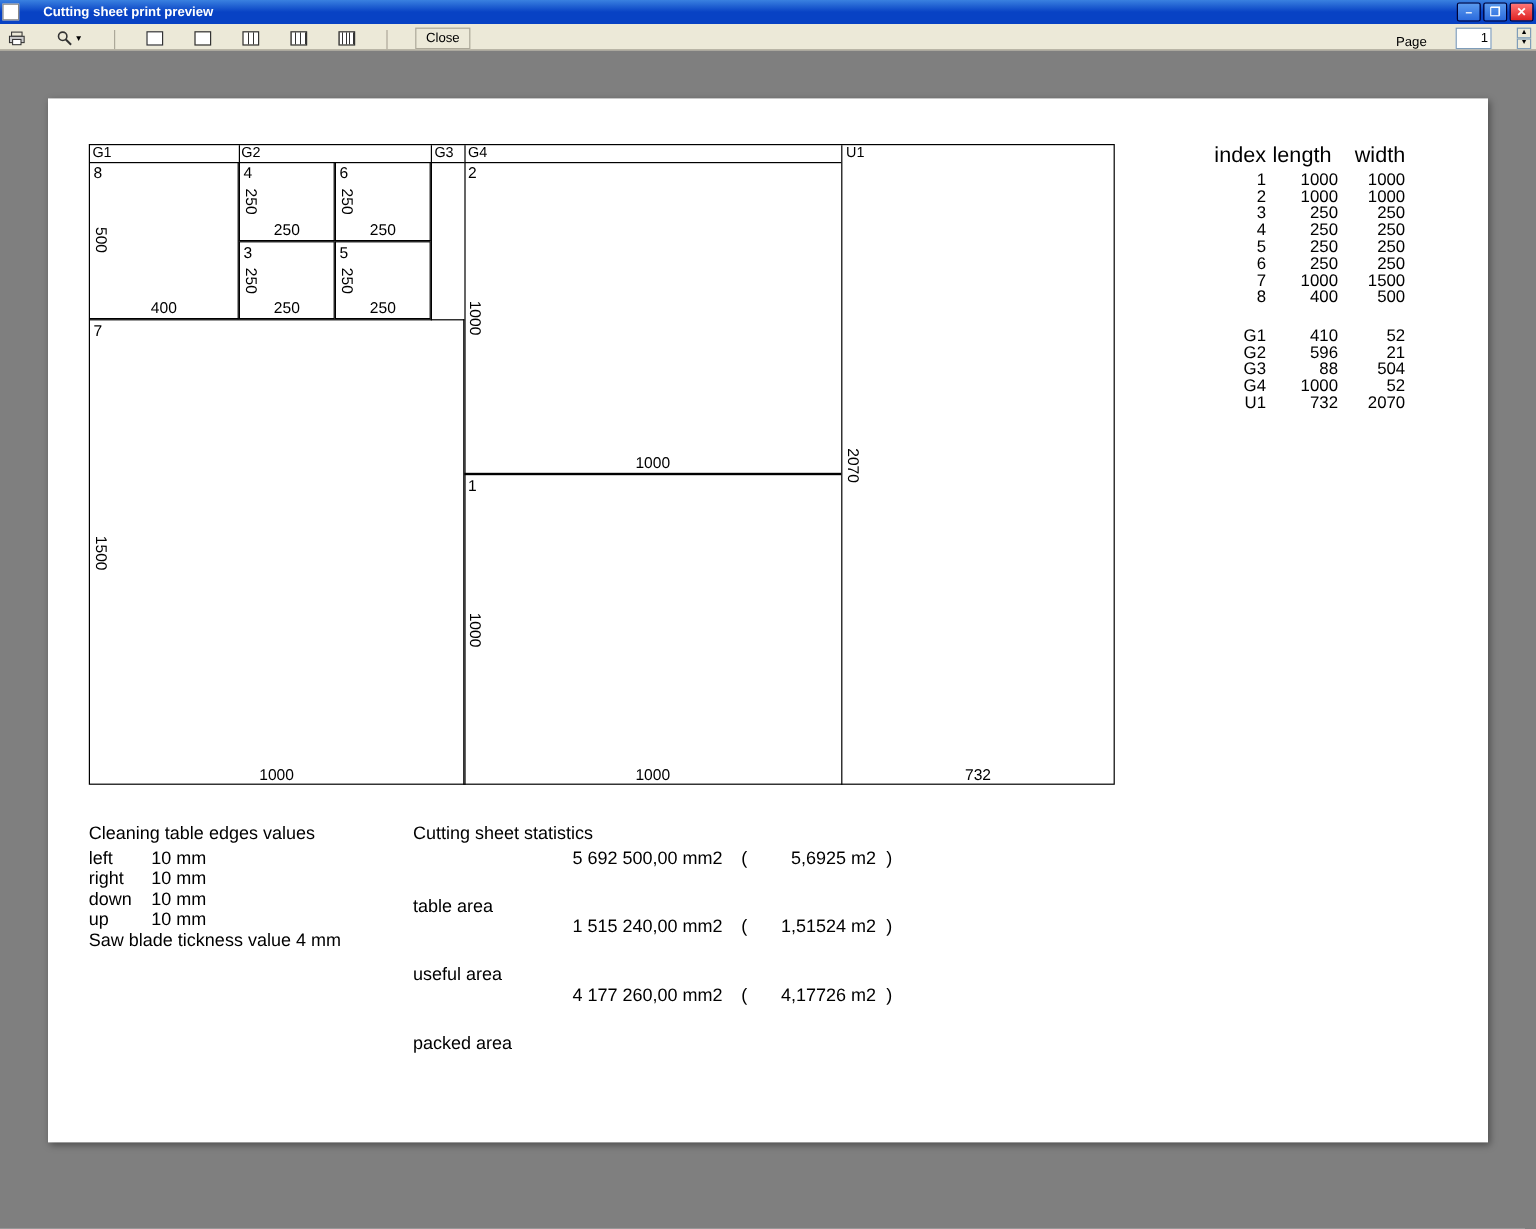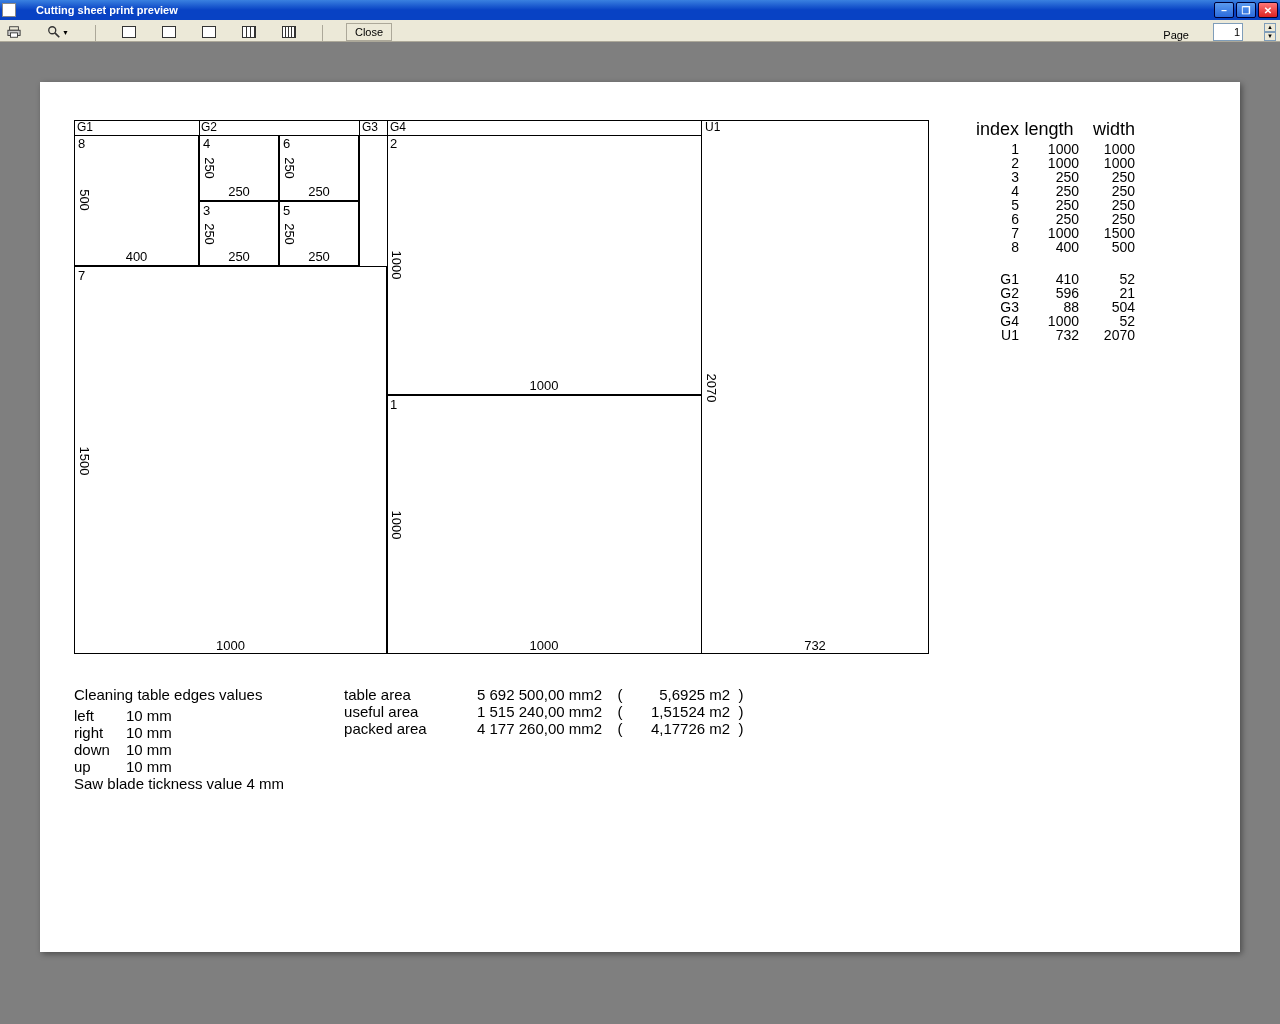--- a/index.html
+++ b/index.html
@@ -106,21 +106,21 @@
   height: 870px;
   background:#fff;
   box-shadow: 2px 2px 6px rgba(0,0,0,.4);
   padding: 38px 34px;
   font-family: Arial, sans-serif;
   font-size: 14px;
   color:#000;
 }
 .sheet-title { font-size: 16px; margin-bottom: 26px; }
 
-.content-row { display:flex; gap: 44px; }
+.content-row { display:flex; gap: 80px; }
 .diagram {
   position: relative;
   width: 855px;
   height: 534px;
   border: 1px solid #000;
 }
 .cell {
   position:absolute;
   border:1px solid #000;
   font-size:13px;
@@ -147,21 +147,21 @@
 
 .footer {
   display:flex;
   gap: 60px;
   margin-top: 32px;
   font-size:15px;
 }
 .footer-col .ftitle { margin-bottom:4px; }
 .footer-col .frow { display:flex; }
 .footer-col .flab { width:52px; }
-.footer-col .flab2 { width:98px; }
+.footer-col .flab2 { width:98px;margin-top:40px; }
 .footer-col .fval { }
 .stats .frow span:nth-child(2){ width:160px; text-align:right; display:inline-block;}
 .stats .frow span:nth-child(3){ width:36px; text-align:center; display:inline-block;}
 .stats .frow span:nth-child(4){ width:92px; text-align:right; display:inline-block;}
 .stats .frow span:nth-child(5){ width:40px; display:inline-block;}
 
 svg.icon { width:14px; height:14px; }
 </style>
 </head>
 <body>
@@ -384,20 +384,21 @@
             <span class="flab">down</span>
             <span class="fval">10 mm</span>
           </div>
         <div class="frow">
             <span class="flab">up</span>
             <span class="fval">10 mm</span>
           </div>
         <div class="frow">Saw blade tickness value 4 mm</div>
       </div>
       <div class="footer-col stats">
+        <div class="ftitle">Cutting sheet statistics</div>
         <div id="statrows">
             <div class="frow">
               <span class="flab2">table area</span>
               <span>5 692 500,00 mm2</span>
               <span>(</span>
               <span>5,6925 m2</span>
               <span>&nbsp;&nbsp;)</span>
             </div>
             <div class="frow">
               <span class="flab2">useful area</span>

